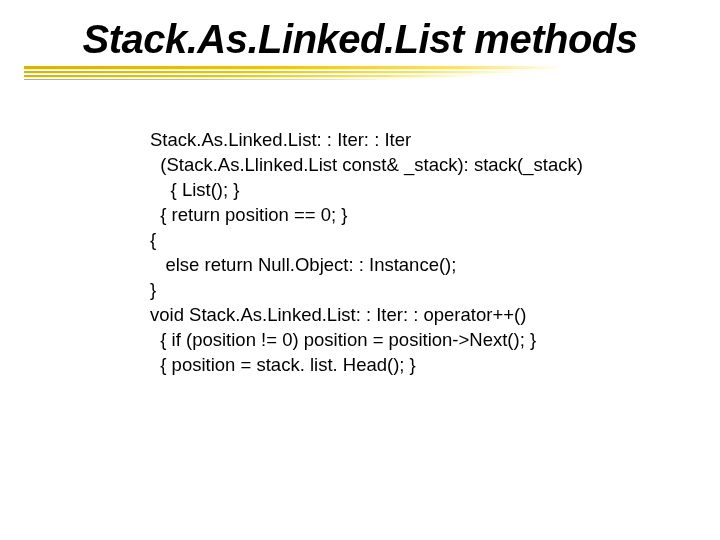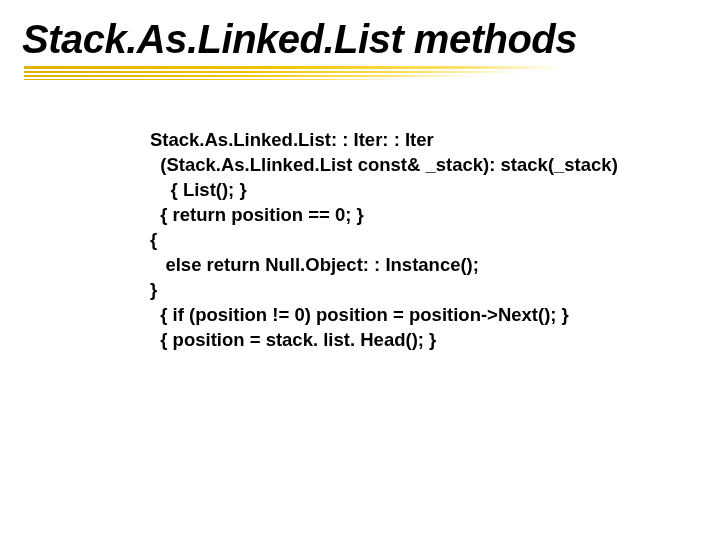--- a/index.html
+++ b/index.html
@@ -25,20 +25,21 @@
   }
   .title-text {
     font-family: "Arial Black", Arial, sans-serif;
     font-weight: 900;
     font-size: 40px;
     color: #000000;
     letter-spacing: -0.5px;
     line-height: 1.05;
     margin: 0 0 6px 0;
     font-style: italic;
+    text-align: center;
   }
   .underline-stack {
     width: 540px;
     margin-left: 2px;
   }
   .ul-line {
     height: 2px;
     margin-bottom: 2px;
     background: linear-gradient(to right,
       #e0b000 0%, #f0c400 45%, #ffe066 80%, rgba(255,224,102,0) 100%);
@@ -53,21 +54,20 @@
     left: 150px;
     top: 128px;
     width: 530px;
   }
   .code-line {
     font-family: Arial, Helvetica, sans-serif;
     font-size: 18.5px;
     line-height: 1.35;
     color: #000000;
     white-space: pre;
-    font-weight: bold;
   }
 </style>
 </head>
 <body>
 
 <div class="slide">
 
   <div class="title-block">
     <h1 class="title-text">Stack.As.Linked.List methods</h1>
     <div class="underline-stack">
@@ -79,17 +79,18 @@
   </div>
 
   <div class="body-block">
     <div class="code-line">Stack.As.Linked.List: : Iter: : Iter</div>
     <div class="code-line">  (Stack.As.Llinked.List const&amp; _stack): stack(_stack)</div>
     <div class="code-line">    { List(); }</div>
     <div class="code-line">  { return position == 0; }</div>
     <div class="code-line">{</div>
     <div class="code-line">   else return Null.Object: : Instance();</div>
     <div class="code-line">}</div>
+    <div class="code-line">void Stack.As.Linked.List: : Iter: : operator++()</div>
     <div class="code-line">  { if (position != 0) position = position-&gt;Next(); }</div>
     <div class="code-line">  { position = stack. list. Head(); }</div>
   </div>
 
 </div>
 
 </body></html>

